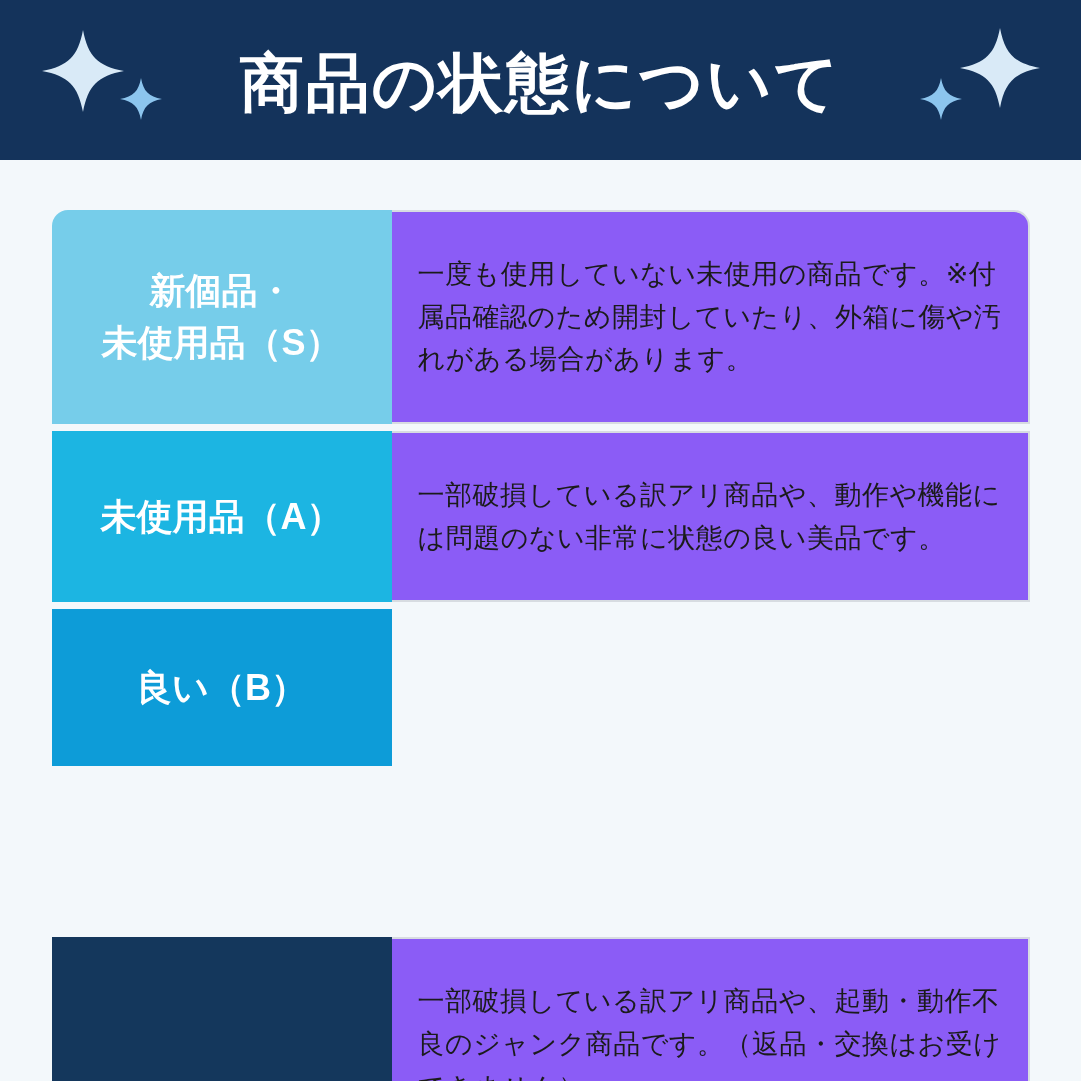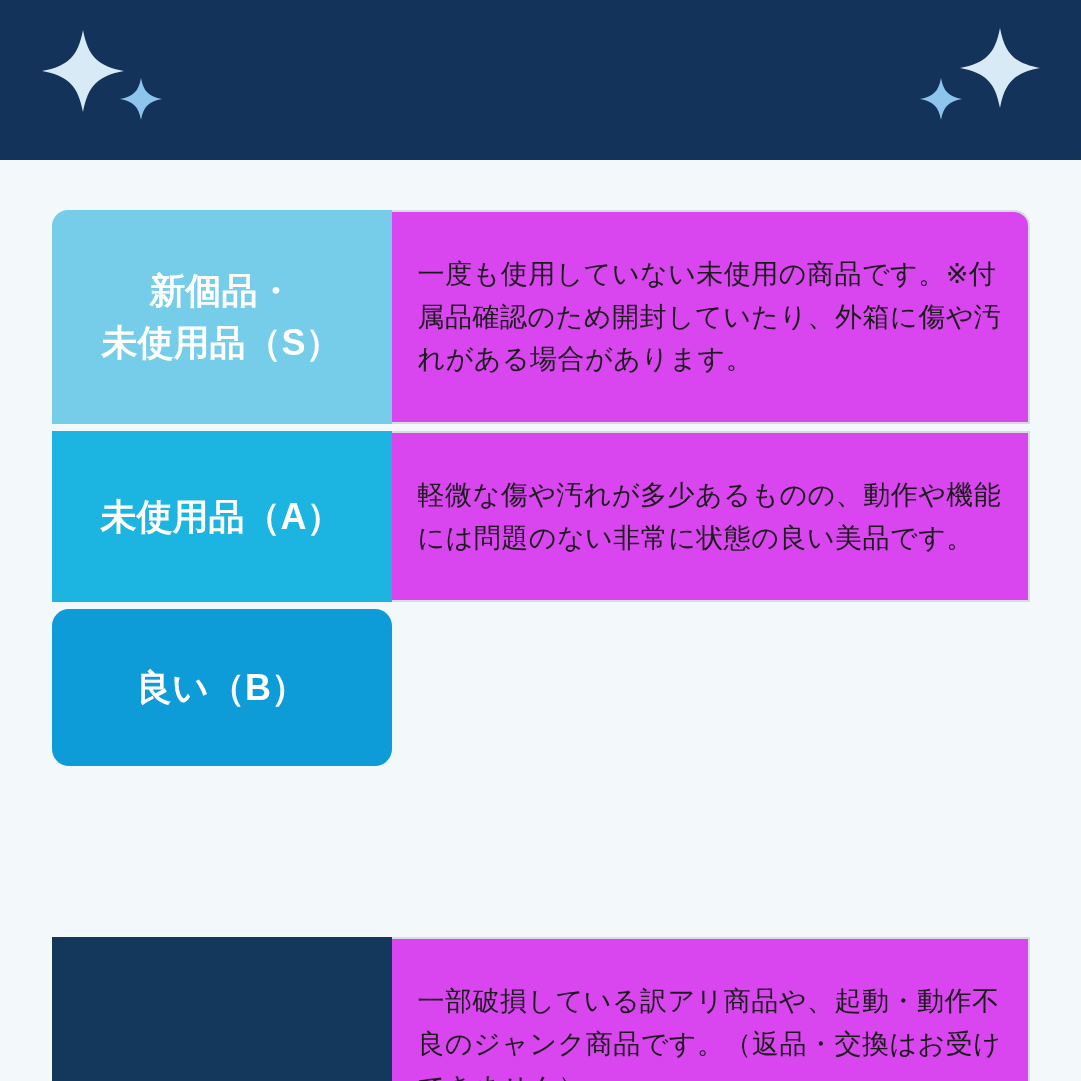--- a/index.html
+++ b/index.html
@@ -45,21 +45,21 @@
     display:flex;align-items:center;justify-content:center;
     color:#ffffff;
     font-size:36px;
     font-weight:bold;
     text-align:center;
     white-space:pre-line;
     line-height:1.45;
   }
   .desc-cell{
     flex:1;
-    background:#d946ef;
+    background:#8b5cf6;
     border:2px solid #d7dce1;
     border-left:none;
     display:flex;align-items:center;
     padding:14px 26px;
     box-sizing:border-box;
   }
   .desc-text{
     color:#1b1b1b;
     font-size:27px;
     line-height:1.58;
@@ -73,20 +73,21 @@
 </head>
 <body>
 
 <header class="banner" style="background-color: rgb(20, 51, 91);">
   <svg class="sparkle sparkle-left-big" viewBox="0 0 100 100" aria-hidden="true" style="fill: rgb(217, 234, 247);">
     <path d="M50 0 C56 32 68 44 100 50 C68 56 56 68 50 100 C44 68 32 56 0 50 C32 44 44 32 50 0 Z"></path>
   </svg>
   <svg class="sparkle sparkle-left-small" viewBox="0 0 100 100" aria-hidden="true" style="fill: rgb(140, 197, 238);">
     <path d="M50 0 C56 32 68 44 100 50 C68 56 56 68 50 100 C44 68 32 56 0 50 C32 44 44 32 50 0 Z"></path>
   </svg>
+  <h1 class="banner-title">商品の状態について</h1>
   <svg class="sparkle sparkle-right-small" viewBox="0 0 100 100" aria-hidden="true" style="fill: rgb(140, 197, 238);">
     <path d="M50 0 C56 32 68 44 100 50 C68 56 56 68 50 100 C44 68 32 56 0 50 C32 44 44 32 50 0 Z"></path>
   </svg>
   <svg class="sparkle sparkle-right-big" viewBox="0 0 100 100" aria-hidden="true" style="fill: rgb(217, 234, 247);">
     <path d="M50 0 C56 32 68 44 100 50 C68 56 56 68 50 100 C44 68 32 56 0 50 C32 44 44 32 50 0 Z"></path>
   </svg>
 </header>
 
 <main class="table">
 
@@ -98,26 +99,26 @@
     <div class="desc-cell">
       <p class="desc-text">一度も使用していない未使用の商品です。※付属品確認のため開封していたり、外箱に傷や汚れがある場合があります。</p>
     </div>
   </div>
 
   <div class="row">
     <div class="grade-cell" style="background-color: rgb(28, 181, 226);">
       <span>未使用品（A）</span>
     </div>
     <div class="desc-cell">
-      <p class="desc-text">軽微な傷や汚れが多少あるものの、動作や機能には問題のない非常に状態の良い美品です。</p>
+      <p class="desc-text">一部破損している訳アリ商品や、動作や機能には問題のない非常に状態の良い美品です。</p>
     </div>
   </div>
 
   <div class="row">
-    <div class="grade-cell" style="background-color: rgb(13, 156, 216); border-radius: 17px;">
+    <div class="grade-cell" style="background-color: rgb(13, 156, 216);">
       <span>良い（B）</span>
     </div>
   </div>
 
   <div class="row">
   </div>
 
   <div class="row">
     <div class="grade-cell" style="background-color: rgb(20, 55, 92);">
       

